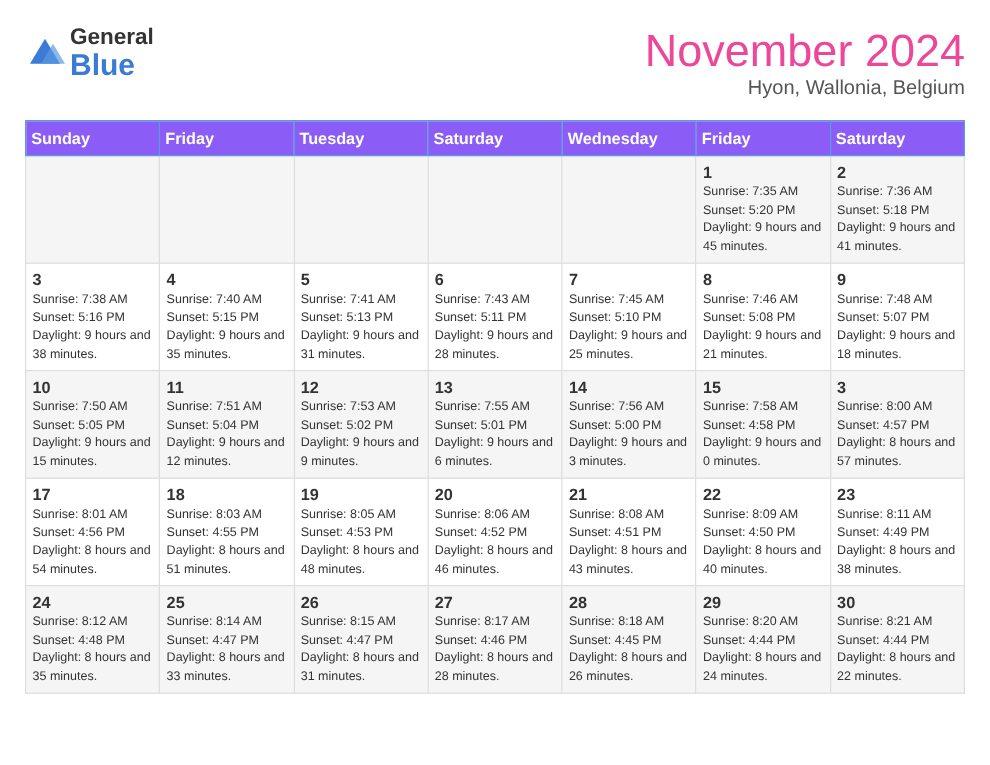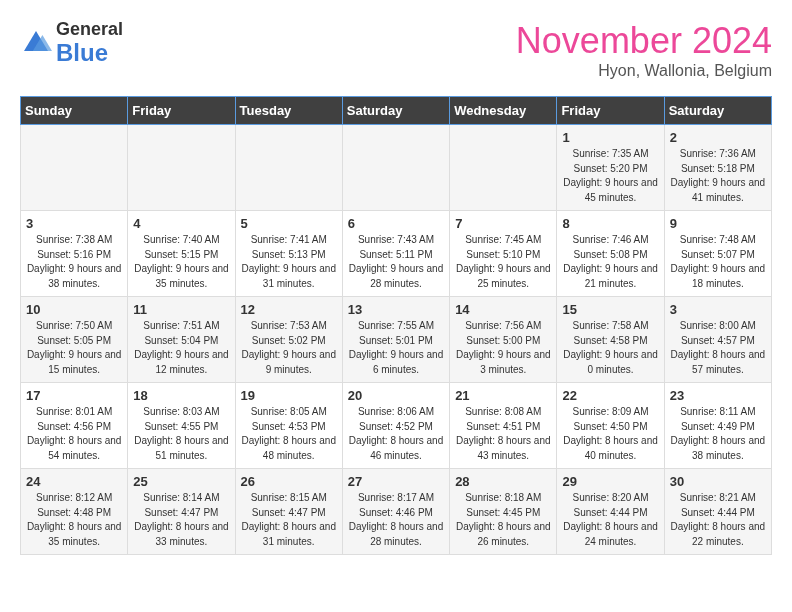--- a/index.html
+++ b/index.html
@@ -52,21 +52,21 @@
       font-size: 16px;
       color: #555;
       text-align: right;
     }
     table {
       width: 100%;
       border-collapse: collapse;
       table-layout: fixed;
     }
     thead tr {
-      background-color: #404040;
+      background-color: #8b5cf6;
       color: #fff;
     }
     thead th {
       padding: 6px 4px;
       font-size: 13px;
       font-weight: bold;
       text-align: left;
       border: 1px solid #5a9be0;
     }
     tbody tr {
@@ -88,21 +88,20 @@
     .day-number {
       font-size: 13px;
       font-weight: bold;
       display: block;
       margin-bottom: 2px;
     }
     .day-info {
       font-size: 10px;
       line-height: 1.45;
       color: #333;
-      text-align: center;
     }
     .empty-cell {
       background: transparent;
     }
   </style>
 </head>
 <body>
 
 <div class="header-area">
   <div class="logo">

